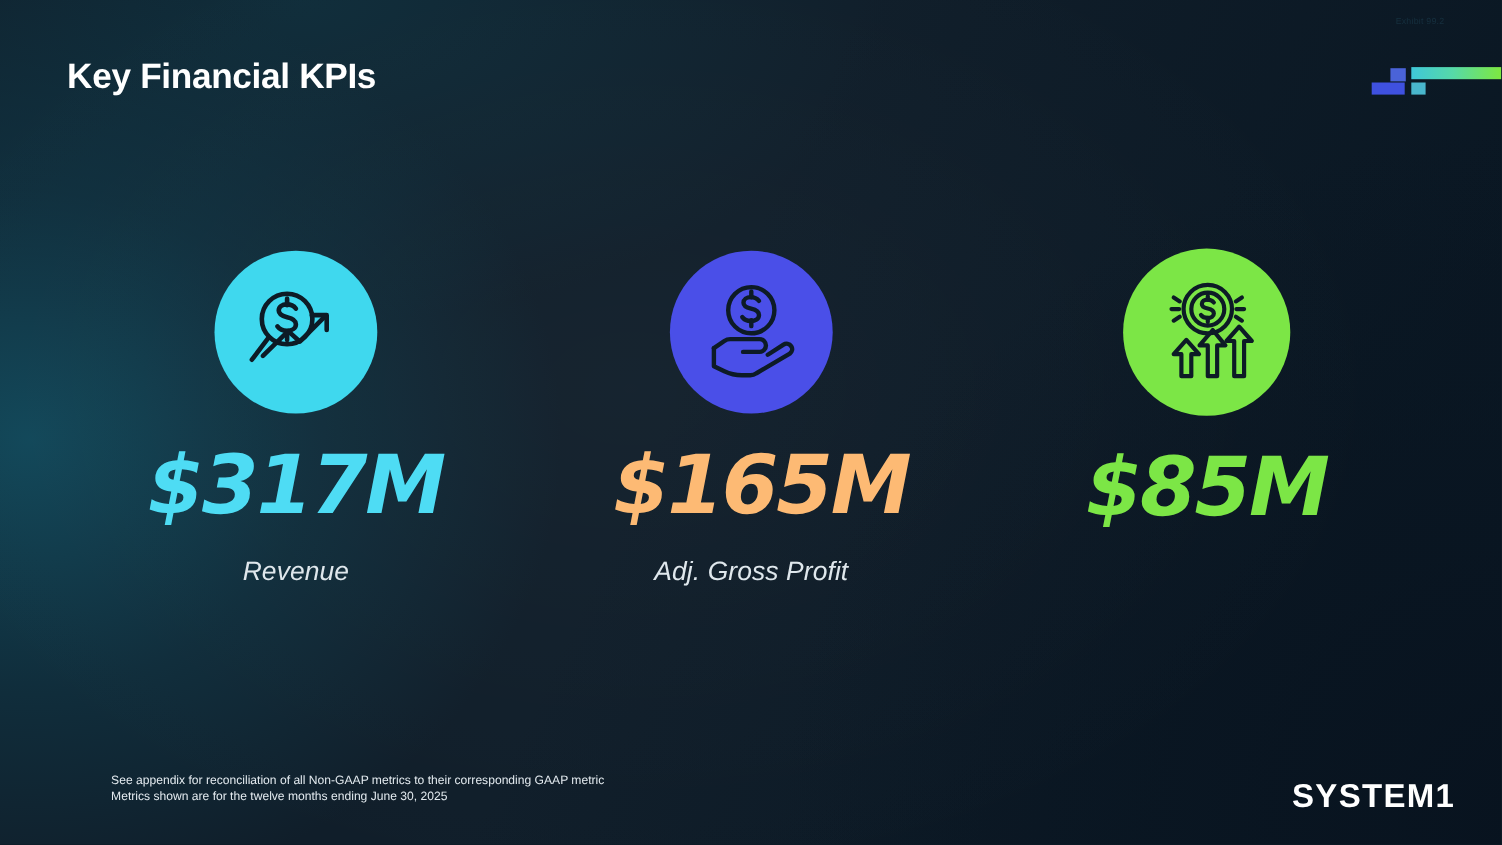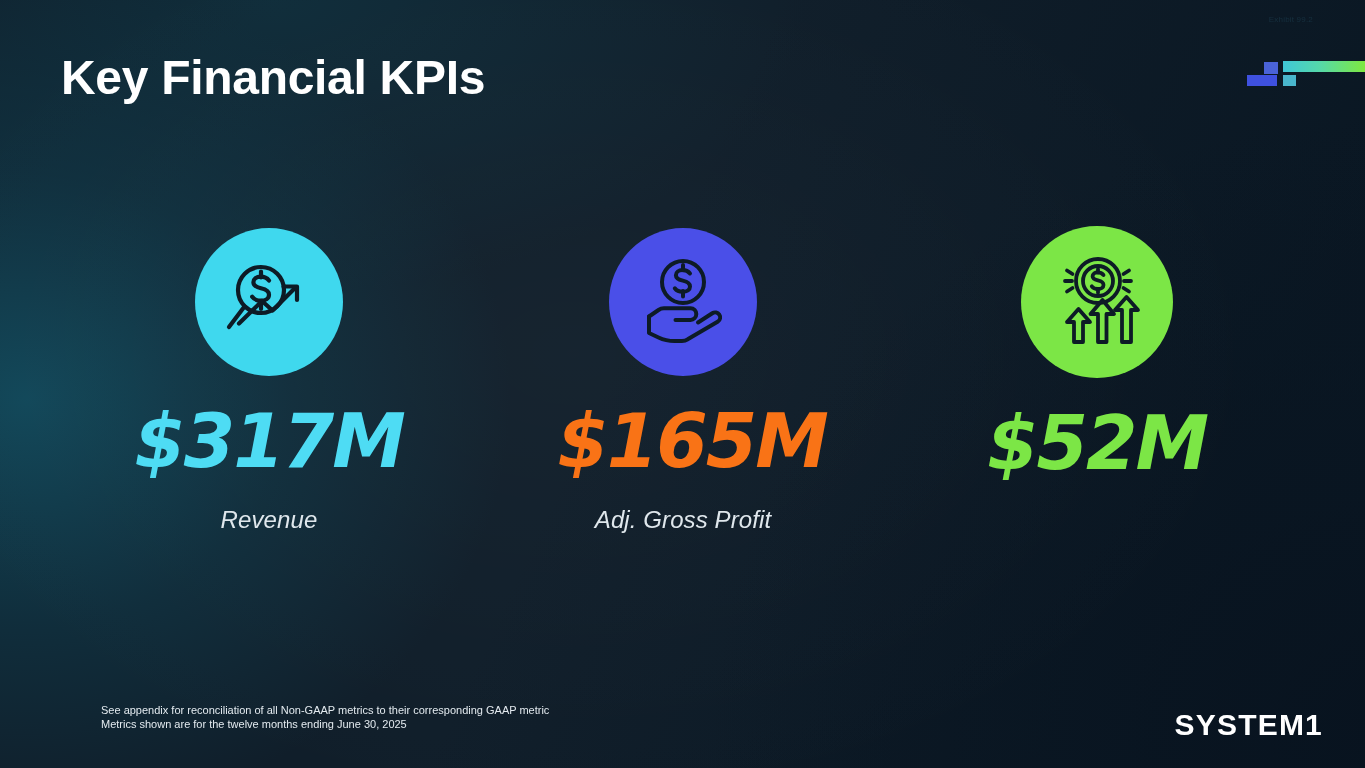--- a/index.html
+++ b/index.html
@@ -46,21 +46,21 @@
   #deco { position:absolute; top:58px; right:0; width:124px; height:30px; }
   #deco .px { position:absolute; }
   #deco .bar {
     position:absolute; left:42px; top:3px; width:82px; height:11px;
     background:linear-gradient(90deg,#3fc7d8 0%,#56d9a8 46%,#7ee83f 100%);
   }
 
   
   #page-title {
     position:absolute; left:61px; top:52px;
-    font-size:48px; font-weight:bold; color:#ffffff;
+    font-size:32px; font-weight:bold; color:#ffffff;
     letter-spacing:-.3px; line-height:1.1;
   }
 
   
   #kpi-row {
     position:absolute; left:62px; top:228px; width:1242px;
     display:flex; align-items:flex-start;font-style:italic;
   }
   .kpi { flex:1 1 0; display:flex; flex-direction:column; align-items:center; }
 
@@ -82,21 +82,21 @@
     text-align:center; font-weight:400;
     letter-spacing:.1px;
   }
 
   .kpi-1 .kpi-icon { width:148px; height:148px; background:#3fd8ee; }
   .kpi-2 .kpi-icon { width:148px; height:148px; background:#4a4fe8; }
   .kpi-3 .kpi-icon { width:152px; height:152px; background:#7ce646; }
   .kpi-3 { margin-top:-2px; }
 
   .kpi-1 .kpi-value { color:#4edcf4; }
-  .kpi-2 .kpi-value { color:#f97316;margin-left:18px; }
+  .kpi-2 .kpi-value { color:#fdba74;margin-left:18px; }
   .kpi-3 .kpi-value { color:#7ce646; }
 
   
   #footnotes {
     position:absolute; left:101px; bottom:36px;
     font-size:11px; color:#e3eaef; line-height:1.32;
   }
   #footnotes div { white-space:nowrap; }
 
   
@@ -171,21 +171,21 @@
           <circle cx="55" cy="33" r="15"></circle>
           <path d="M60.5 27c-1.4-1.7-3.5-2.6-5.8-2.6-2.9 0-5.1 1.5-5.1 3.9 0 2.3 1.9 3.4 5.3 4.1 3.6.8 5.6 1.9 5.6 4.5 0 2.5-2.4 4.1-5.7 4.1-2.5 0-4.7-.9-6-2.7"></path>
           <path d="M55 21v3.6M55 41v3.8"></path>
           <path d="M22 33h7M24 22.5l5.5 3.5M24 43.5l5.5-3.5"></path>
           <path d="M88 33h-7M86 22.5l-5.5 3.5M86 43.5l-5.5-3.5"></path>
           <path d="M31 94V74h-7l11.5-13L47 74h-7v20z"></path>
           <path d="M55 94V66h-7.5L59.5 52 71 66h-7.5v28z"></path>
           <path d="M79 94V62h-7l11.5-13L95 62h-7v32z"></path>
         </svg>
       </div>
-      <div class="kpi-value">$52M</div>
+      <div class="kpi-value">$85M</div>
     </div>
 
   </div>
 
   <div id="footnotes">
     <div>See appendix for reconciliation of all Non-GAAP metrics to their corresponding GAAP metric</div>
     <div>Metrics shown are for the twelve months ending June 30, 2025</div>
   </div>
 
   <div id="logo">SYSTEM1</div>

